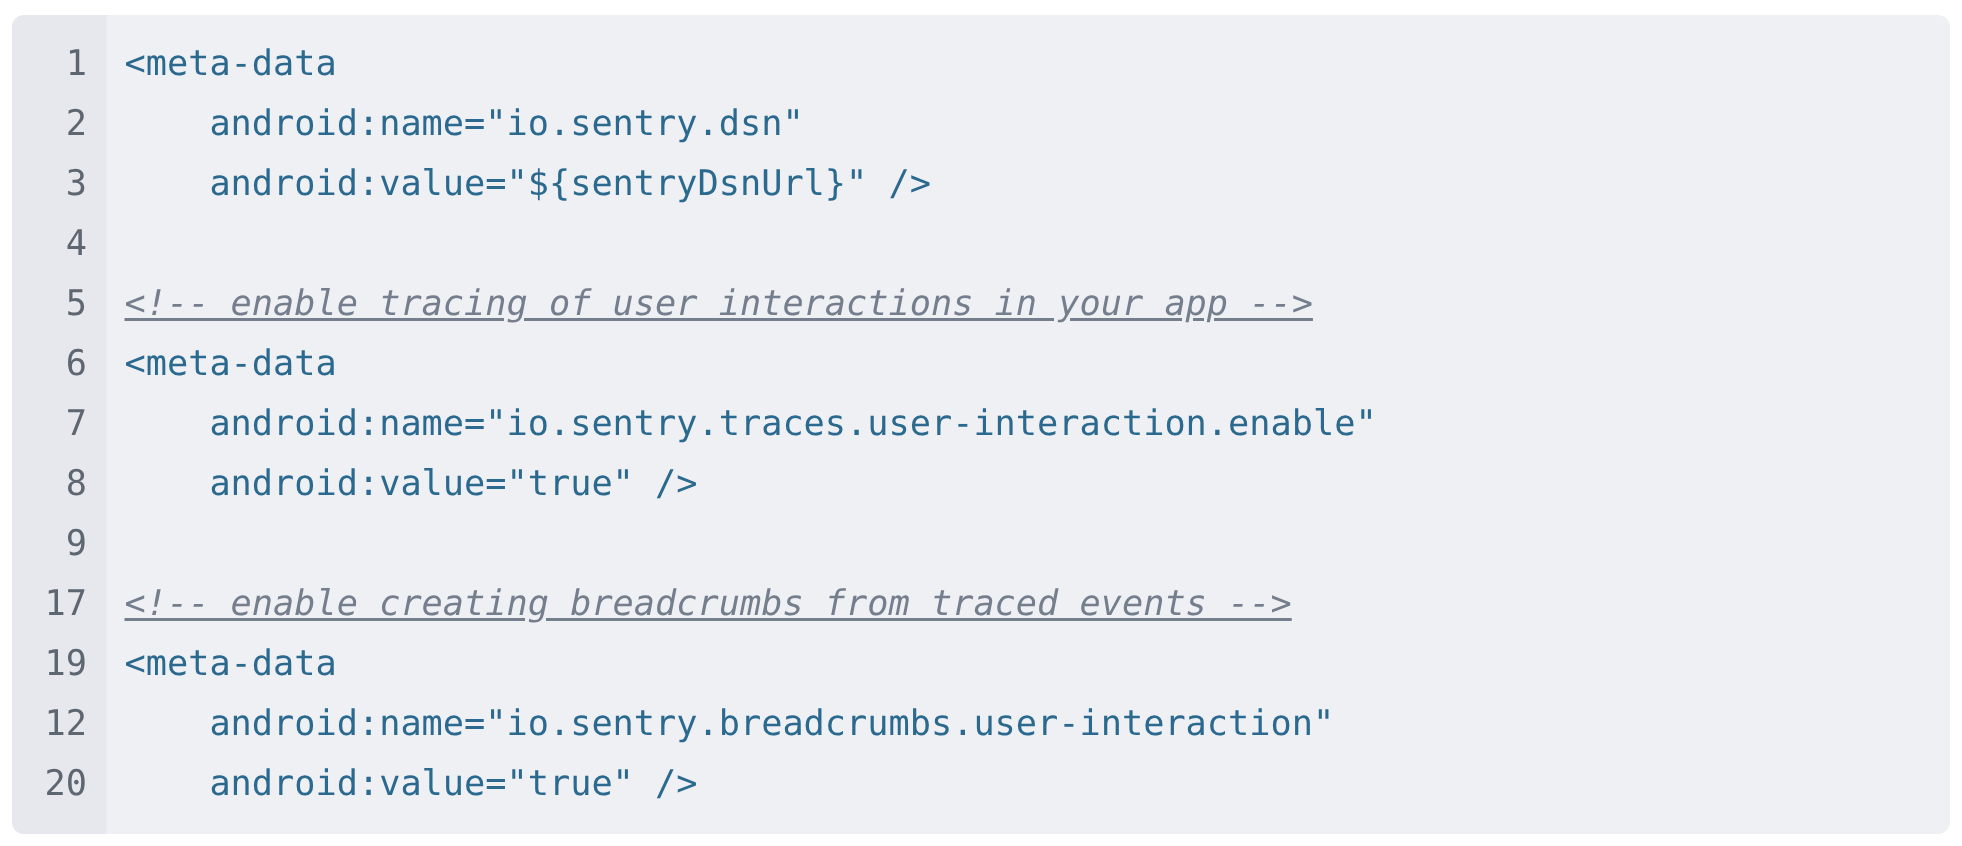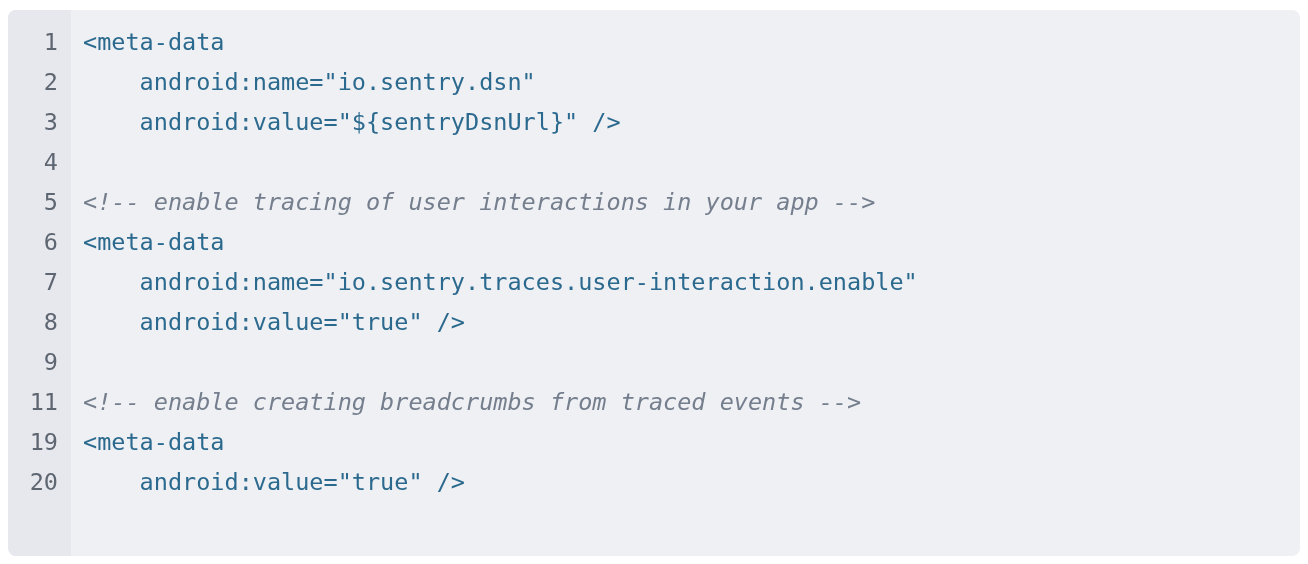--- a/index.html
+++ b/index.html
@@ -53,20 +53,21 @@
   }
   .line-code {
     flex: 1 1 auto;
     padding-left: 12px;
     white-space: pre;
     color: var(--code-color, #2b6a8e);
   }
   .line-code.comment {
     color: var(--comment-color, #747e8d);
     font-style: italic;
+    text-decoration: underline;
   }
 </style>
 </head>
 <body style="background: rgb(255, 255, 255);">
 
 <div class="code-block">
   <div class="gutter-bg"></div>
   <div class="code-lines">
   <div class="line">
     <span class="line-num">1</span>
@@ -107,28 +108,32 @@
     <span class="line-num">8</span>
     <span class="line-code">    android:value="true" /&gt;</span>
   </div>
 
   <div class="line">
     <span class="line-num">9</span>
     <span class="line-code"></span>
   </div>
 
   <div class="line">
-    <span class="line-num">11</span>
+    <span class="line-num">17</span>
     <span class="line-code comment">&lt;!-- enable creating breadcrumbs from traced events --&gt;</span>
   </div>
 
   <div class="line">
     <span class="line-num">19</span>
     <span class="line-code">&lt;meta-data</span>
   </div>
 
+  <div class="line">
+    <span class="line-num">12</span>
+    <span class="line-code">    android:name="io.sentry.breadcrumbs.user-interaction"</span>
+  </div>
 
   <div class="line">
     <span class="line-num">20</span>
     <span class="line-code">    android:value="true" /&gt;</span>
   </div>
 </div>
 </div>
 
 </body></html>

